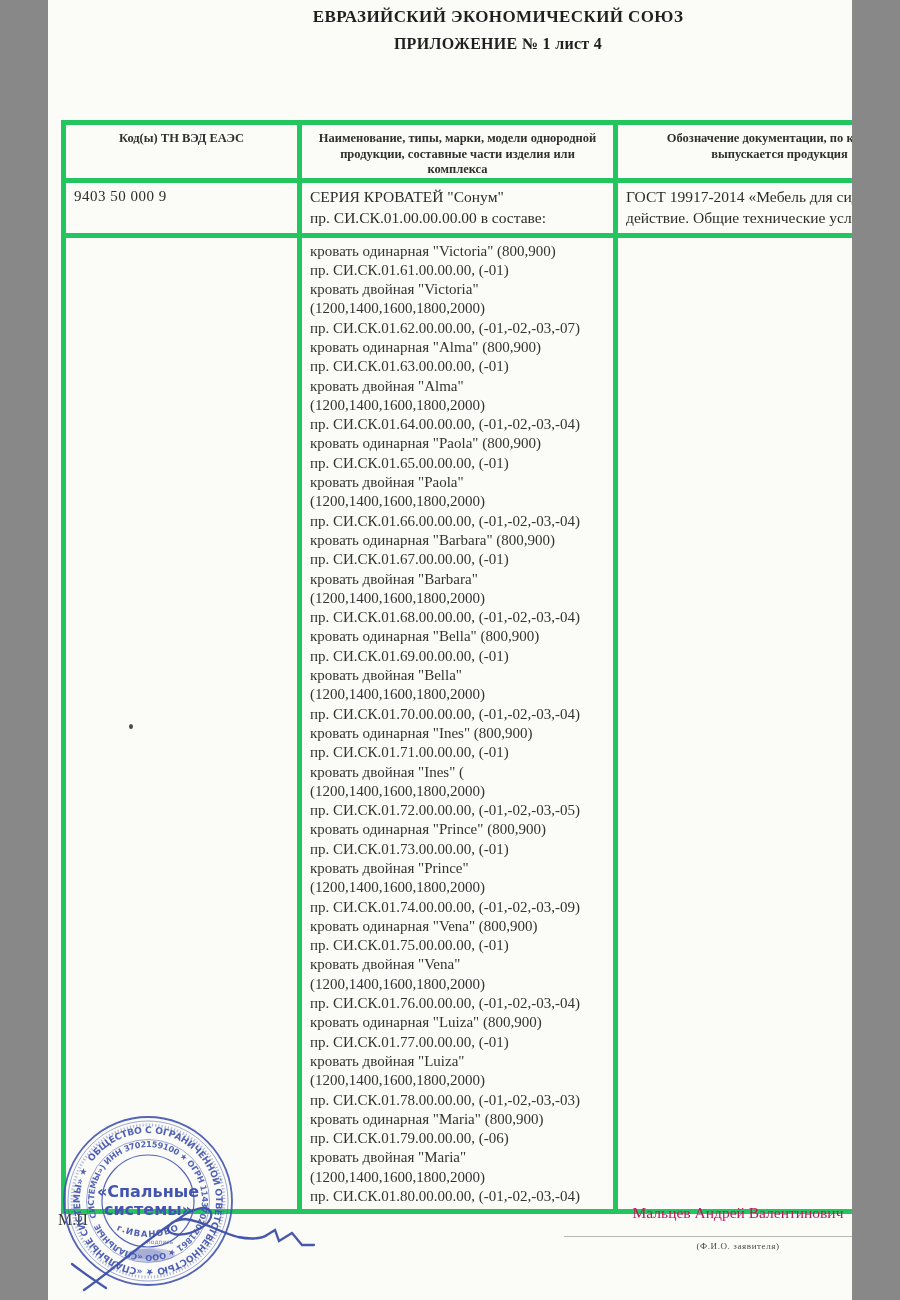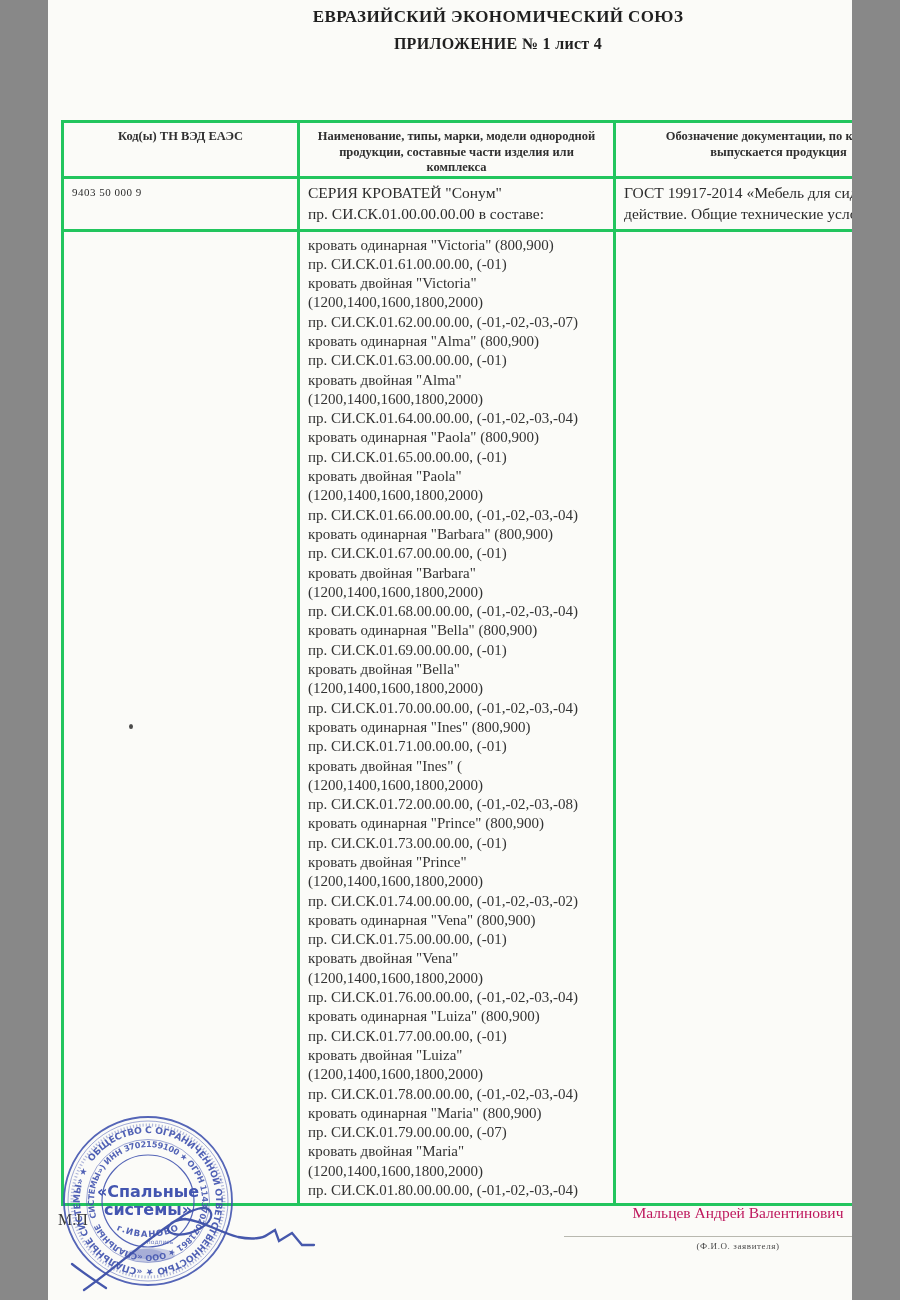--- a/index.html
+++ b/index.html
@@ -13,29 +13,29 @@
   .title-1 { top:7px;  font-size:17px;   letter-spacing:.4px; }
   .title-2 { top:35px; font-size:16px;   letter-spacing:.3px; }
   .title-3 { top:62px; font-size:16.5px; letter-spacing:.2px; }
   .caption { top:99px; left:0; width:900px; text-align:center; font-size:15px; color:#242424; }
 
   table.products {
     position:absolute; top:120px; left:13px; width:880px;
     border-collapse:collapse; table-layout:fixed;
   }
   table.products th, table.products td {
-    border:3px solid #22c55e; vertical-align:top; overflow:hidden;
+    border:5px solid #22c55e; vertical-align:top; overflow:hidden;
   }
   table.products { border-top:2px solid #3b3b3b; }
   th.hdr {
     font-size:12.5px; line-height:15.5px; font-weight:700; text-align:center;
     color:#303030; padding:6px 14px 0; height:46px;
   }
   td.cell { font-size:15.5px; line-height:21px; padding:3px 6px 0 8px; }
-  td.code-cell { font-size:11px; letter-spacing:.5px; }
+  td.code-cell { font-size:15px; letter-spacing:.5px; }
   tr.series-row td { height:47px; }
   tr.list-row td { height:967px; }
   .cell-line { white-space:nowrap; }
   td.list-cell { font-size:15px; line-height:19.3px; padding:4px 2px 0 8px; color:#333; }
 
   .mp-label { left:10px; top:1211px; font-size:16px; color:#3a3a3a; z-index:1; }
   .applicant-name { left:520px; top:1204px; width:340px; text-align:center; font-size:15.5px; color:#be185d; }
   .sign-line { left:516px; top:1236px; width:346px; border-top:1px solid #b8b8af; height:0; }
   .applicant-caption { left:520px; top:1241px; width:340px; text-align:center; font-size:9px; letter-spacing:.6px; color:#4a4a4a; }
 
@@ -102,38 +102,38 @@
             <div class="cell-line">пр. СИ.СК.01.68.00.00.00, (-01,-02,-03,-04)</div>
             <div class="cell-line">кровать одинарная "Bella" (800,900)</div>
             <div class="cell-line">пр. СИ.СК.01.69.00.00.00, (-01)</div>
             <div class="cell-line">кровать двойная "Bella"</div>
             <div class="cell-line">(1200,1400,1600,1800,2000)</div>
             <div class="cell-line">пр. СИ.СК.01.70.00.00.00, (-01,-02,-03,-04)</div>
             <div class="cell-line">кровать одинарная "Ines" (800,900)</div>
             <div class="cell-line">пр. СИ.СК.01.71.00.00.00, (-01)</div>
             <div class="cell-line">кровать двойная "Ines" (</div>
             <div class="cell-line">(1200,1400,1600,1800,2000)</div>
-            <div class="cell-line">пр. СИ.СК.01.72.00.00.00, (-01,-02,-03,-08)</div>
+            <div class="cell-line">пр. СИ.СК.01.72.00.00.00, (-01,-02,-03,-05)</div>
             <div class="cell-line">кровать одинарная "Prince" (800,900)</div>
             <div class="cell-line">пр. СИ.СК.01.73.00.00.00, (-01)</div>
             <div class="cell-line">кровать двойная "Prince"</div>
             <div class="cell-line">(1200,1400,1600,1800,2000)</div>
-            <div class="cell-line">пр. СИ.СК.01.74.00.00.00, (-01,-02,-03,-02)</div>
+            <div class="cell-line">пр. СИ.СК.01.74.00.00.00, (-01,-02,-03,-09)</div>
             <div class="cell-line">кровать одинарная "Vena" (800,900)</div>
             <div class="cell-line">пр. СИ.СК.01.75.00.00.00, (-01)</div>
             <div class="cell-line">кровать двойная "Vena"</div>
             <div class="cell-line">(1200,1400,1600,1800,2000)</div>
             <div class="cell-line">пр. СИ.СК.01.76.00.00.00, (-01,-02,-03,-04)</div>
             <div class="cell-line">кровать одинарная "Luiza" (800,900)</div>
             <div class="cell-line">пр. СИ.СК.01.77.00.00.00, (-01)</div>
             <div class="cell-line">кровать двойная "Luiza"</div>
             <div class="cell-line">(1200,1400,1600,1800,2000)</div>
-            <div class="cell-line">пр. СИ.СК.01.78.00.00.00, (-01,-02,-03,-04)</div>
+            <div class="cell-line">пр. СИ.СК.01.78.00.00.00, (-01,-02,-03,-03)</div>
             <div class="cell-line">кровать одинарная "Maria" (800,900)</div>
-            <div class="cell-line">пр. СИ.СК.01.79.00.00.00, (-07)</div>
+            <div class="cell-line">пр. СИ.СК.01.79.00.00.00, (-06)</div>
             <div class="cell-line">кровать двойная "Maria"</div>
             <div class="cell-line">(1200,1400,1600,1800,2000)</div>
             <div class="cell-line">пр. СИ.СК.01.80.00.00.00, (-01,-02,-03,-04)</div>
           </td>
         <td class="cell"></td>
       </tr>
     </tbody>
   </table>
 
   <div class="abs mp-label">М.П</div>

